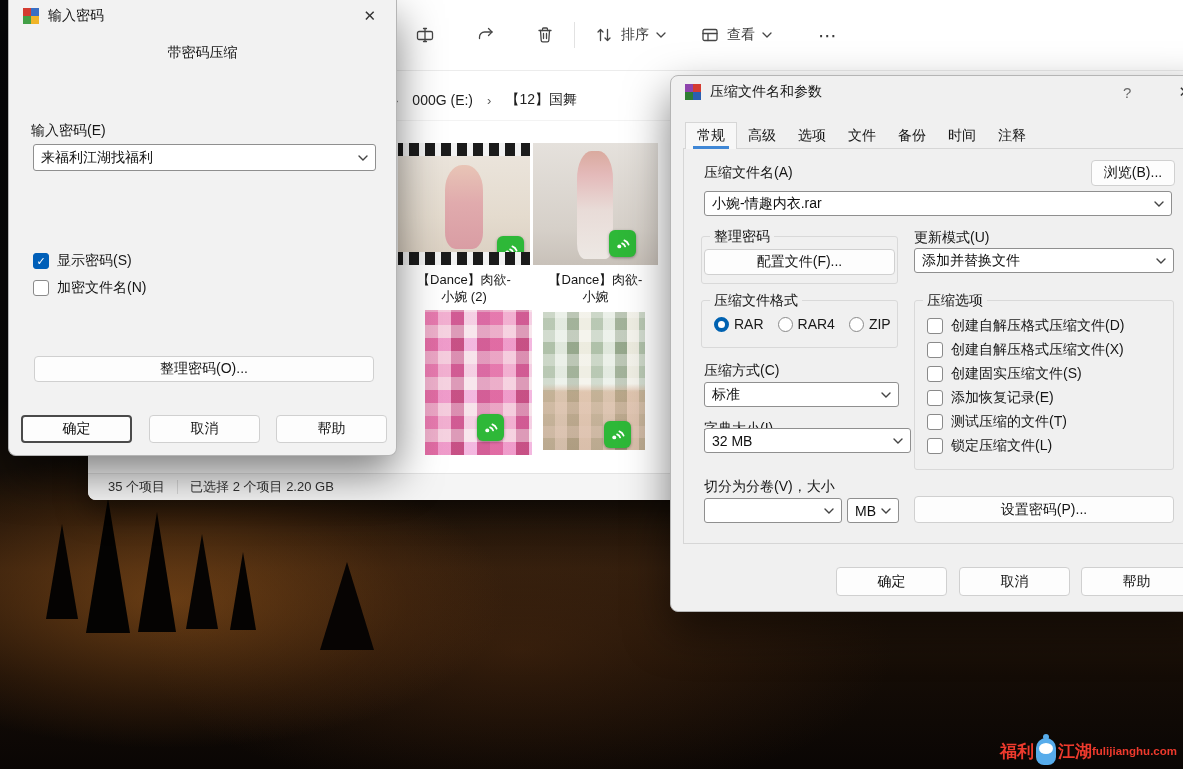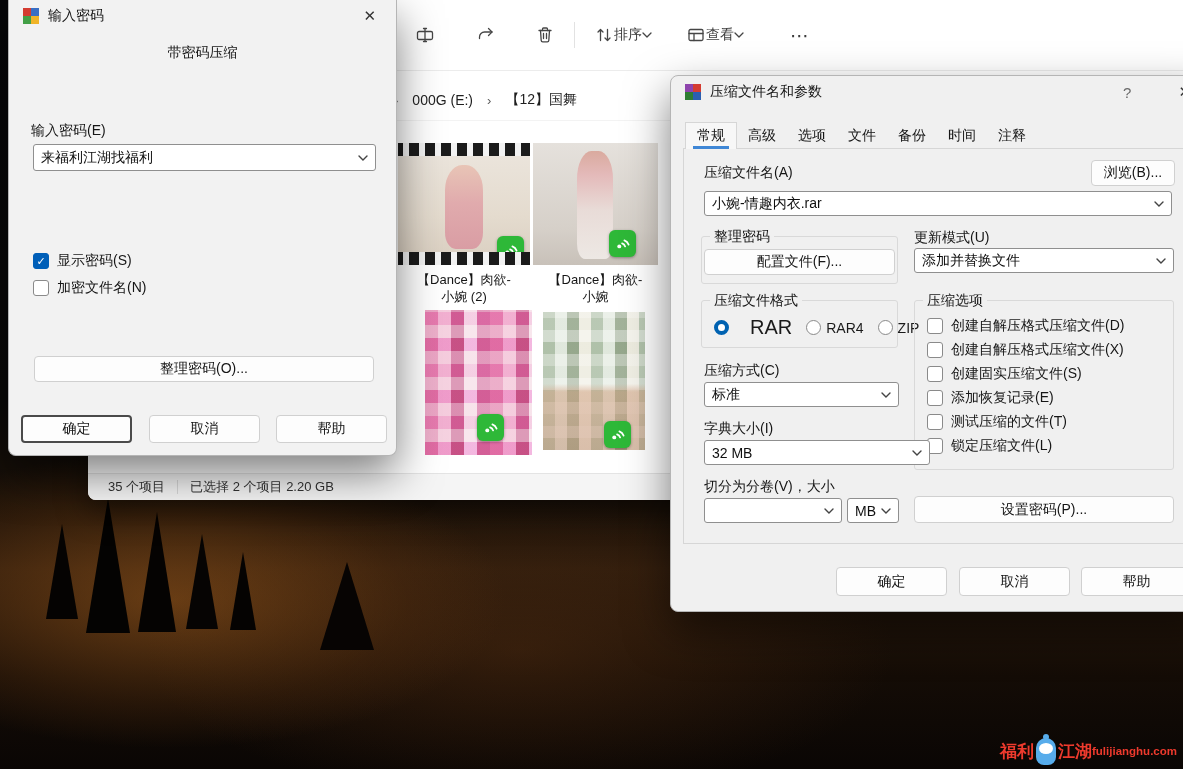--- a/index.html
+++ b/index.html
@@ -12,21 +12,21 @@
       radial-gradient(430px 190px at 170px 600px, rgba(160,92,28,.55), rgba(95,52,16,.28) 55%, transparent 78%),
       radial-gradient(520px 210px at 520px 650px, rgba(115,62,22,.32), transparent 72%),
       linear-gradient(180deg,#060608 0%,#0a0908 52%,#191008 64%,#2b1a0c 74%,#140c06 88%,#0a0604 100%);}
   .tree{position:absolute;width:0;height:0;}
 
   
   .explorer{position:absolute;left:88px;top:0;width:1110px;height:500px;background:#fff;
             border-radius:0 0 8px 8px;box-shadow:0 10px 30px rgba(0,0,0,.5);z-index:5;}
   .exp-divider{position:absolute;left:0;right:0;height:1px;background:#ececec;}
   .tb-items{position:absolute;left:318px;top:12px;height:46px;display:flex;align-items:center;}
-  .tb-btn{display:flex;align-items:center;padding:8px 9px;border-radius:4px;color:#3c3c3c;font-size:14px;}
+  .tb-btn{display:flex;align-items:center;gap:7px;padding:8px 9px;border-radius:4px;color:#3c3c3c;font-size:14px;}
   .tb-btn svg{stroke:#454545;fill:none;stroke-width:1.3;stroke-linecap:round;stroke-linejoin:round;}
   .tb-sep{width:1px;height:26px;background:#e2e2e2;margin:0 10px;}
   .tb-more{font-size:19px;color:#3c3c3c;letter-spacing:1px;}
   .breadcrumb{position:absolute;top:84px;left:306px;height:32px;display:flex;align-items:center;gap:10px;font-size:14px;color:#1f1f1f;}
   .crumb{padding:2px 4px;border-radius:4px;}
   .crumb-sep{color:#5a5a5a;font-size:13px;}
 
   .tile{position:absolute;display:flex;flex-direction:column;align-items:center;}
   .thumb{position:relative;width:100%;}
   .badge{position:absolute;width:27px;height:27px;border-radius:6px;background:#2eb838;
@@ -321,21 +321,21 @@
   <div class="combo" style="left:243px;top:172px;width:260px;height:25px">
     <span>添加并替换文件</span>
     <svg width="10" height="6" viewBox="0 0 10 6">
         <path d="M1 1l4 4 4-4"></path>
       </svg>
   </div>
 
   <div class="groupbox" style="left:30px;top:224px;width:197px;height:48px">
     <span class="gb-label">压缩文件格式</span>
     <div style="position:absolute;left:12px;top:15px;display:flex;gap:14px;align-items:center">
-      <span style="display:flex;align-items:center;gap:21px;font-size:20px">
+      <span style="display:flex;align-items:center;gap:5px;font-size:14px">
         <span class="radio selected"></span>
         <span>RAR</span>
       </span>
       <span style="display:flex;align-items:center;gap:5px;font-size:14px">
         <span class="radio"></span>
         <span>RAR4</span>
       </span>
       <span style="display:flex;align-items:center;gap:5px;font-size:14px">
         <span class="radio"></span>
         <span>ZIP</span>
@@ -373,21 +373,21 @@
 
   <span class="field-label" style="left:33px;top:286px">压缩方式(C)</span>
   <div class="combo" style="left:33px;top:306px;width:195px;height:25px">
     <span>标准</span>
     <svg width="10" height="6" viewBox="0 0 10 6">
         <path d="M1 1l4 4 4-4"></path>
       </svg>
   </div>
 
   <span class="field-label" style="left:33px;top:344px">字典大小(I)</span>
-  <div class="combo" style="left:33px;top:364px;width:226px;height:25px">
+  <div class="combo" style="left:33px;top:352px;width:207px;height:25px">
     <span>32 MB</span>
     <svg width="10" height="6" viewBox="0 0 10 6">
         <path d="M1 1l4 4 4-4"></path>
       </svg>
   </div>
 
   <span class="field-label" style="left:33px;top:402px">切分为分卷(V)，大小</span>
   <div class="combo" style="left:33px;top:422px;width:138px;height:25px">
     <span></span>
     <svg width="10" height="6" viewBox="0 0 10 6">

